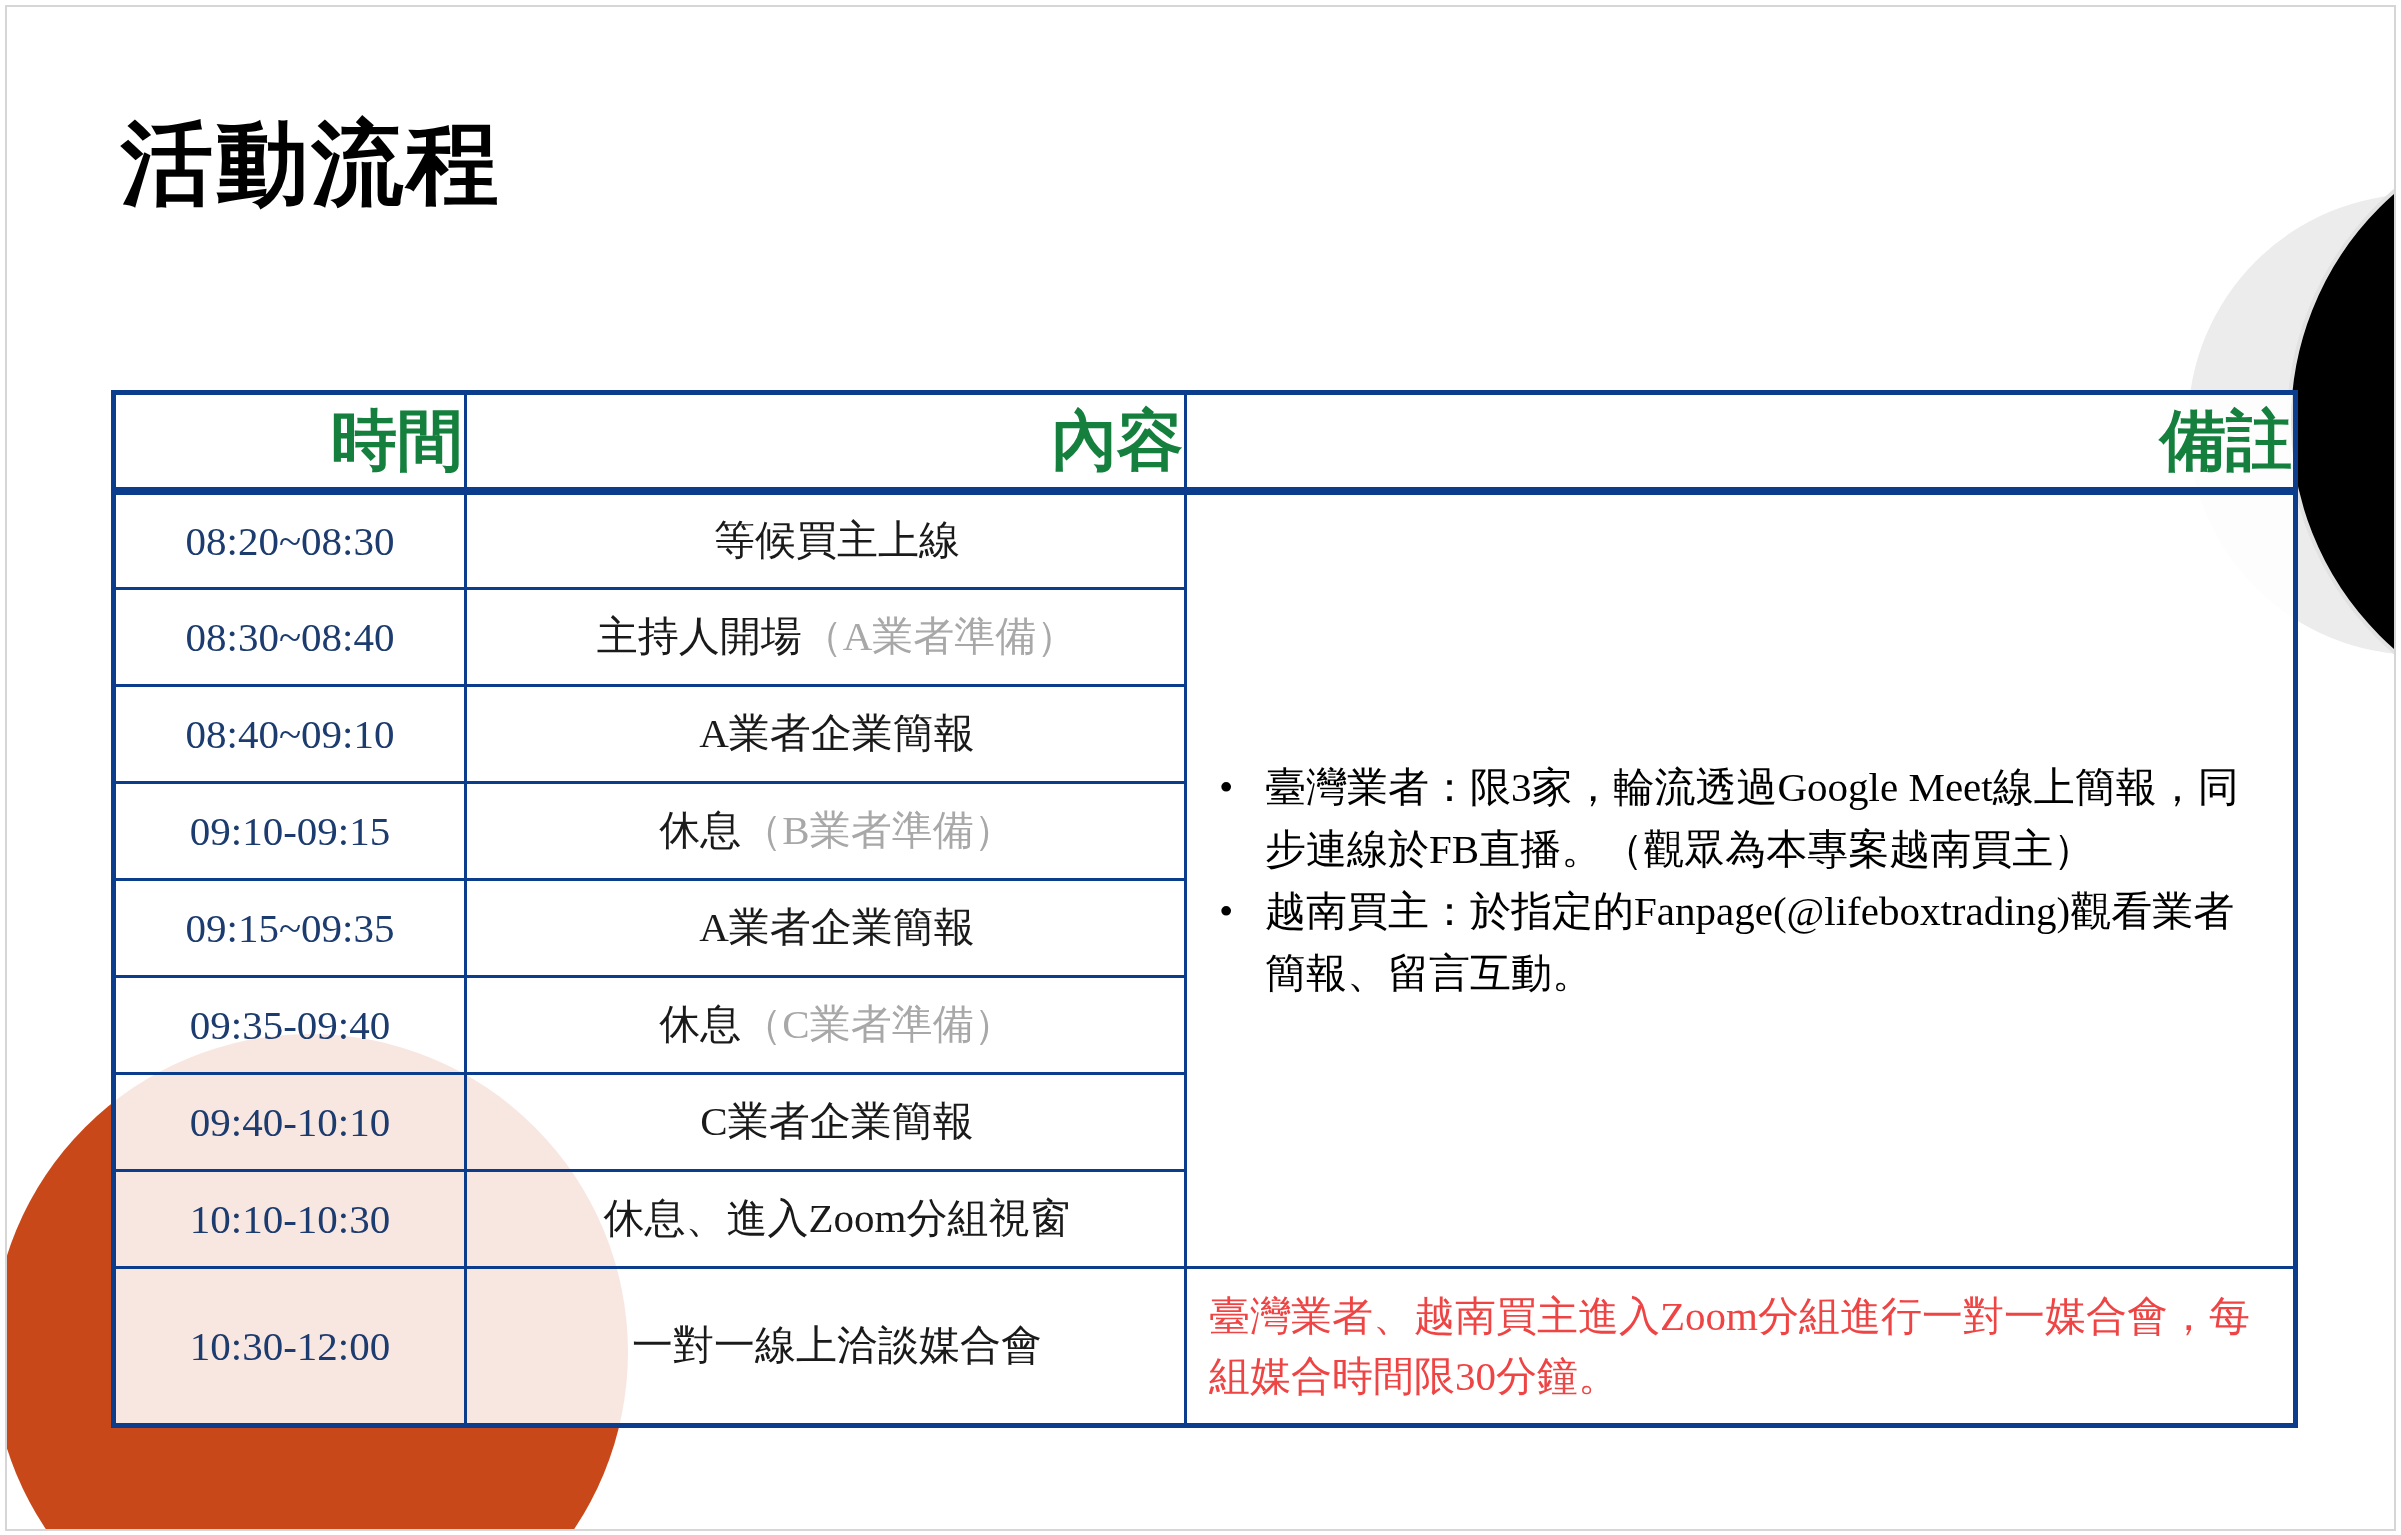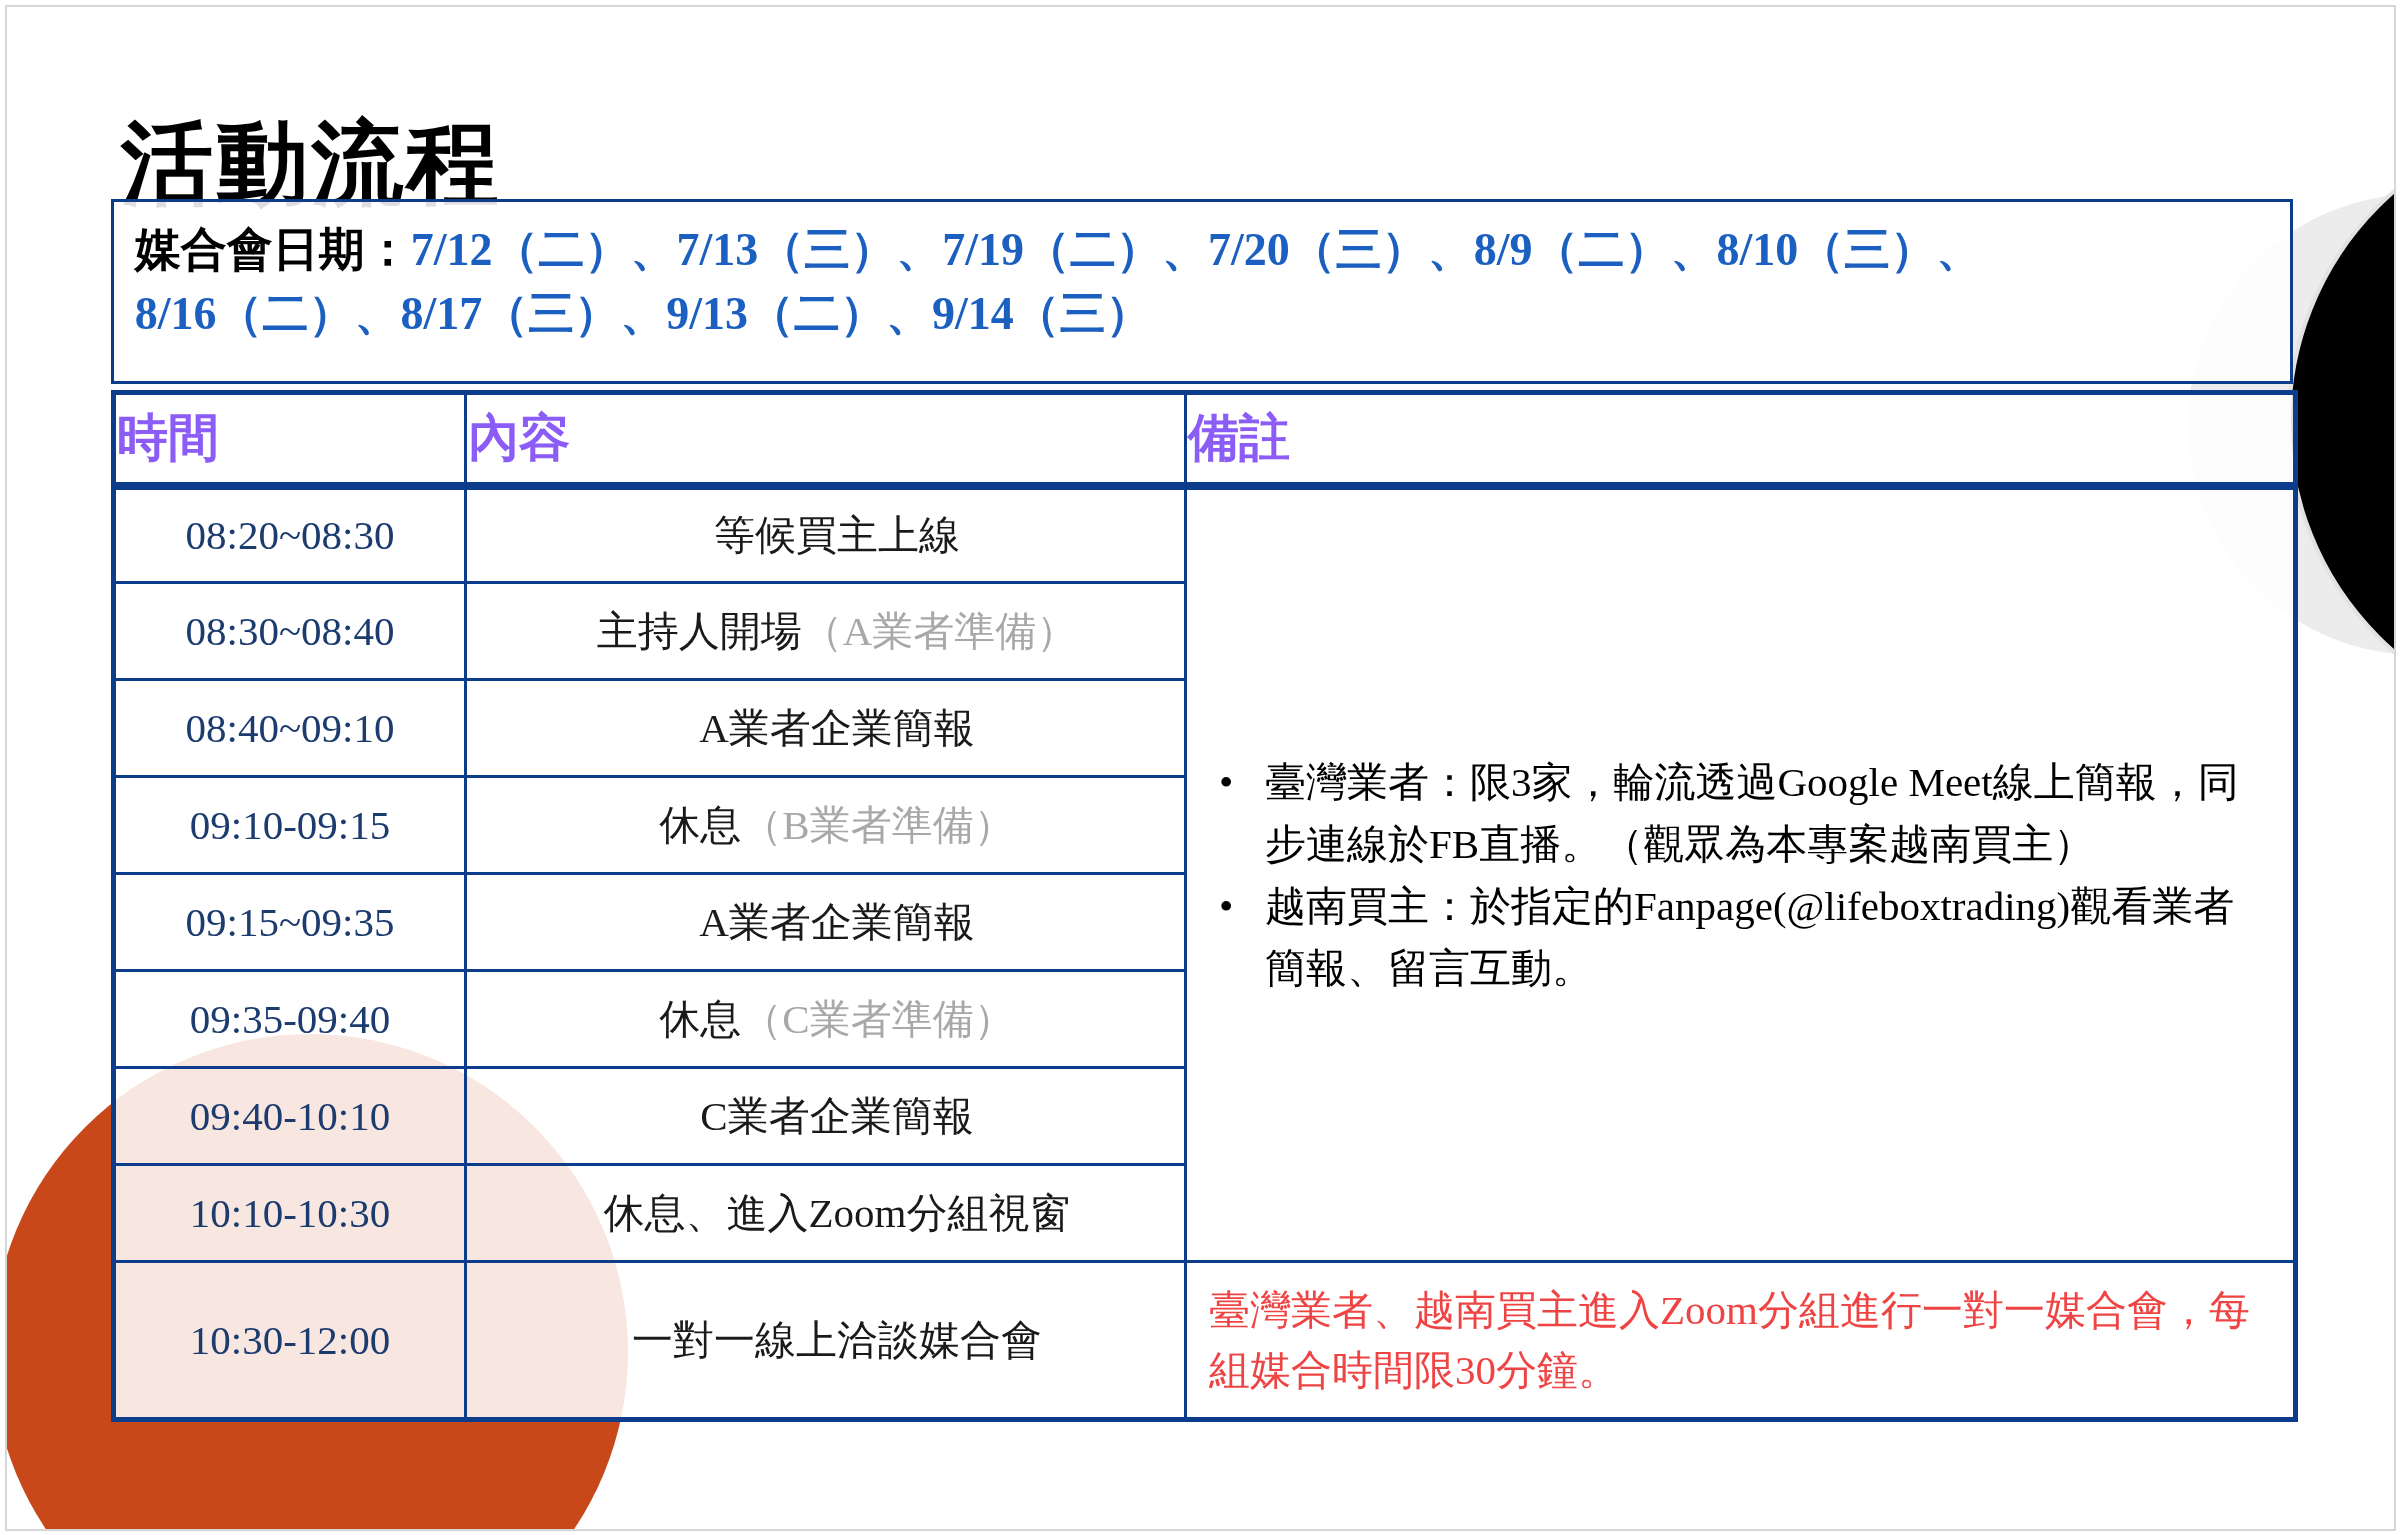--- a/index.html
+++ b/index.html
@@ -38,21 +38,21 @@
   table.sched{
     position:absolute;left:111px;top:390px;z-index:5;
     width:2182px;border-collapse:collapse;table-layout:fixed;
     border:5.6px solid var(--tblue);
   }
   .sched th,.sched td{
     border:3.2px solid var(--tblue);background:var(--cellbg);
     box-sizing:border-box;overflow:hidden;
   }
   .sched th{
-    font-size:51px;font-weight:bold;color:#8b5cf6;text-align:left;
+    font-size:66px;font-weight:bold;color:#15803d;text-align:right;
     border-bottom:8px solid var(--tblue);height:93px;
   }
   .sched td{font-size:41px;height:97px;}
   .sched td.t{color:var(--timenavy);text-align:center;}
   .sched td.c{color:#1a1a1a;padding-left:24px;text-align:center;}
   .sched td.c .gray{color:var(--graytxt);margin-top:10px;}
   .sched td.notes{
     vertical-align:middle;padding:0 27px 0 32px;color:#000;text-align:left;
   }
   .bullet{display:flex;line-height:62px;margin:0;}
@@ -68,24 +68,20 @@
 
 <div class="canvas">
   <div class="clip">
     <div class="circle gray"></div>
     <div class="circle black"></div>
     <div class="circle orange"></div>
   </div>
 
   <div class="title">活動流程</div>
 
-  <div class="datebox">
-    <span class="dlabel">媒合會日期：</span><span class="dblue">7/12（二）、7/13（三）、7/19（二）、7/20（三）、8/9（二）、8/10（三）、</span><br>
-    <span class="dblue">8/16（二）、8/17（三）、9/13（二）、9/14（三）</span>
-  </div>
 
   <table class="sched">
     <colgroup>
         <col style="width:352px">
         <col style="width:720px">
         <col style="width:1110px">
       </colgroup>
     <tbody>
         <tr>
       <th>時間</th>

